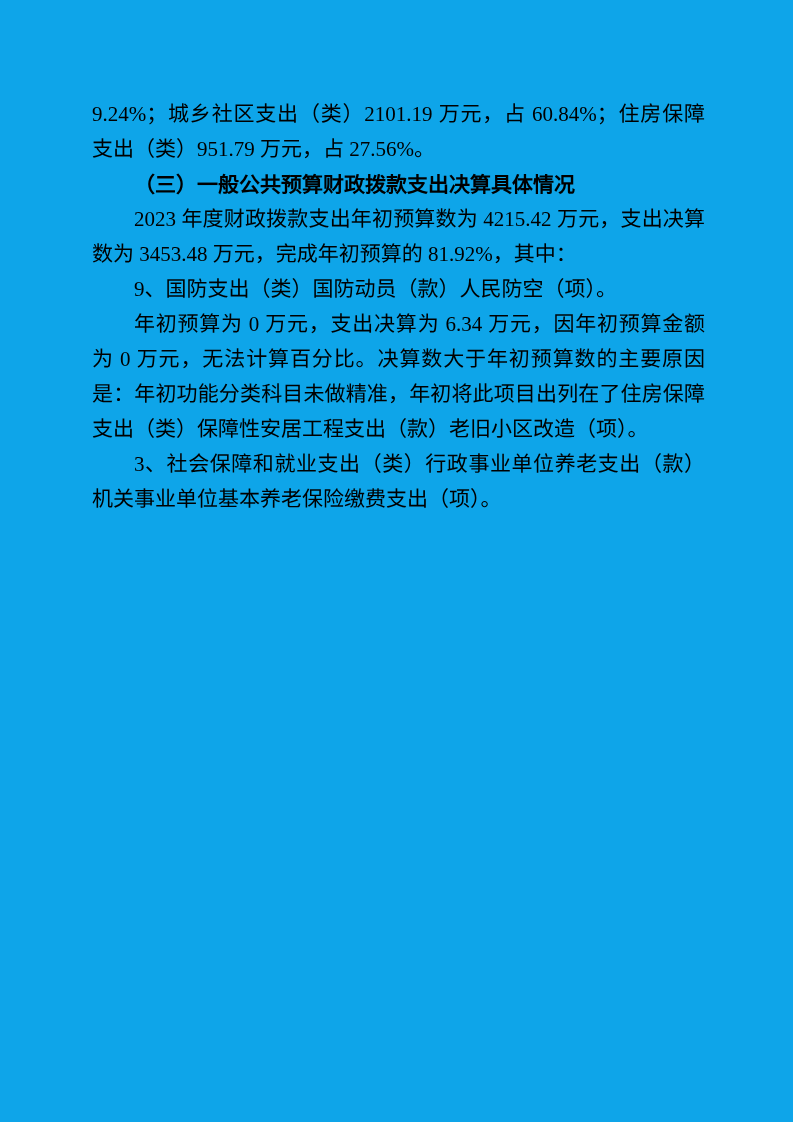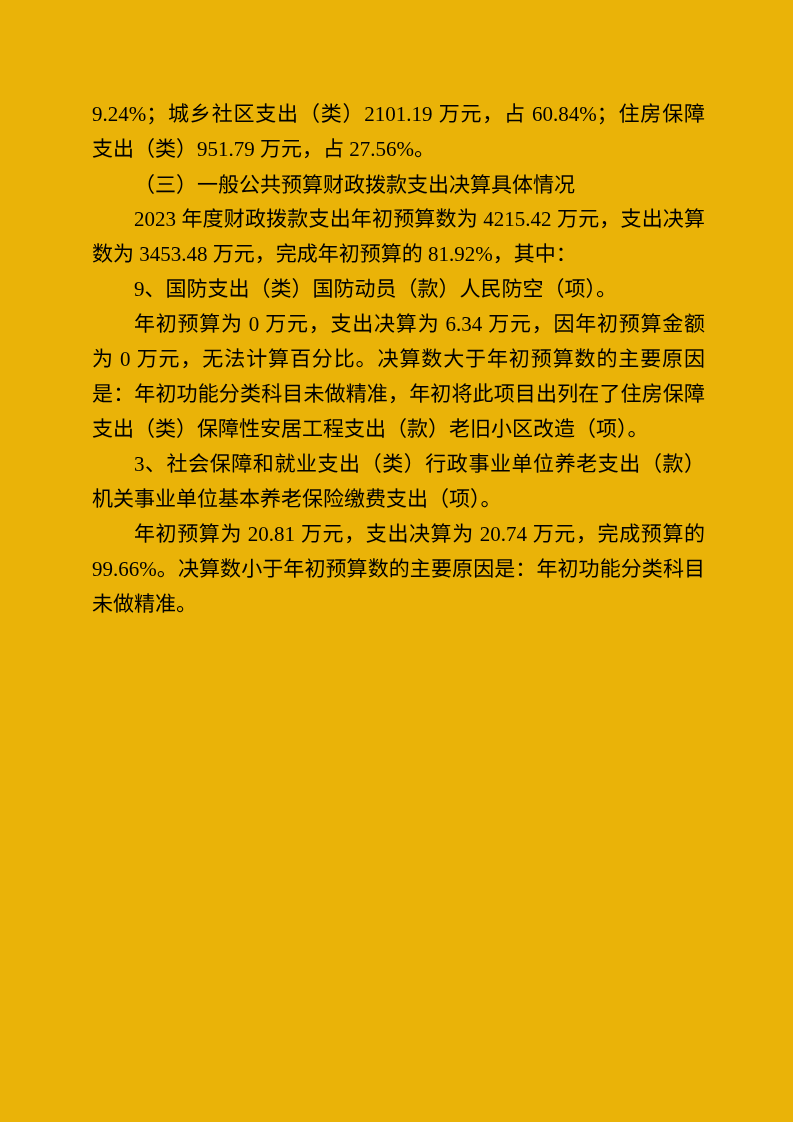--- a/index.html
+++ b/index.html
@@ -6,40 +6,40 @@
   html, body {
     margin: 0;
     padding: 0;
     background: #ffffff;
   }
   .page {
     position: relative;
     width: 793px;
     height: 1122px;
     margin: 0 auto;
-    background: #eab308;
+    background: #0ea5e9;
     box-sizing: border-box;
     padding: 97px 88px 0 92px;
     overflow: hidden;
   }
   .para {
     margin: 0;
     font-family: "Liberation Serif", "DejaVu Serif", serif;
     font-size: 21px;
     line-height: 35px;
     color: #000000;
     text-align: justify;
     overflow-wrap: break-word;
   }
   .indent {
     text-indent: 2em;
   }
   .heading {
     font-family: "Liberation Sans", "DejaVu Sans", sans-serif;
-    font-weight: 400;
+    font-weight: 700;
   }
 </style>
 </head>
 <body>
 
 <div class="page">
   <p class="para">9.24%；城乡社区支出（类）2101.19 万元，占 60.84%；住房保障支出（类）951.79 万元，占 27.56%。</p>
 
   <p class="para heading indent">（三）一般公共预算财政拨款支出决算具体情况</p>
 
@@ -48,14 +48,13 @@
 
 
   <p class="para indent">9、国防支出（类）国防动员（款）人民防空（项）。</p>
 
   <p class="para indent">年初预算为 0 万元，支出决算为 6.34 万元，因年初预算金额为 0 万元，无法计算百分比。决算数大于年初预算数的主要原因是：年初功能分类科目未做精准，年初将此项目出列在了住房保障支出（类）保障性安居工程支出（款）老旧小区改造（项）。</p>
 
   <p class="para indent">3、社会保障和就业支出（类）行政事业单位养老支出（款）机关事业单位基本养老保险缴费支出（项）。</p>
 
 
 
-  <p class="para indent">年初预算为 20.81 万元，支出决算为 20.74 万元，完成预算的 99.66%。决算数小于年初预算数的主要原因是：年初功能分类科目未做精准。</p>
 </div>
 
 </body></html>

